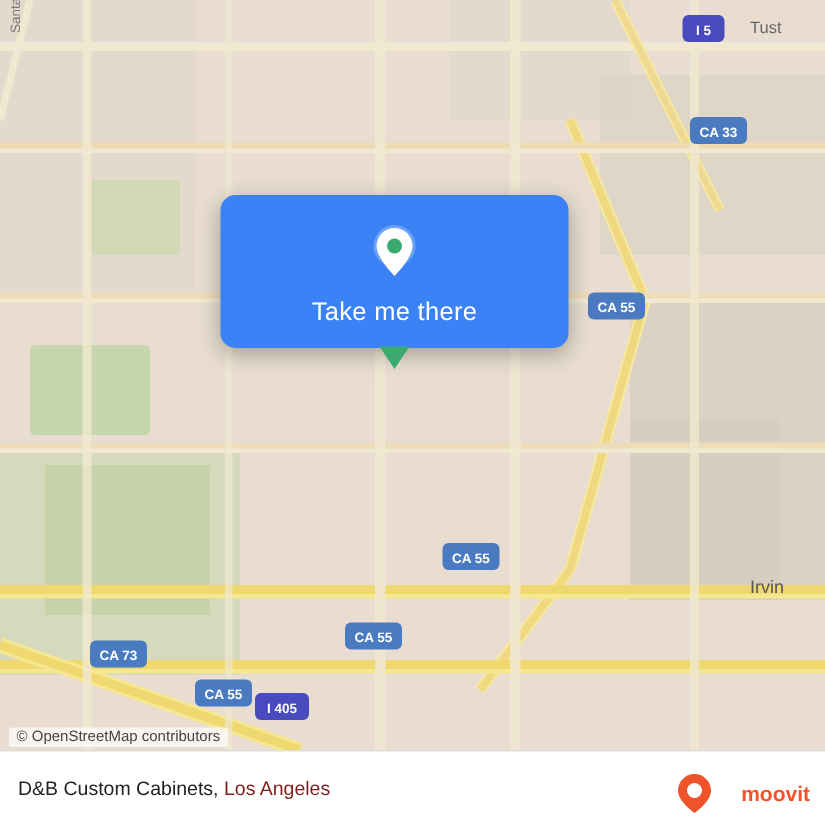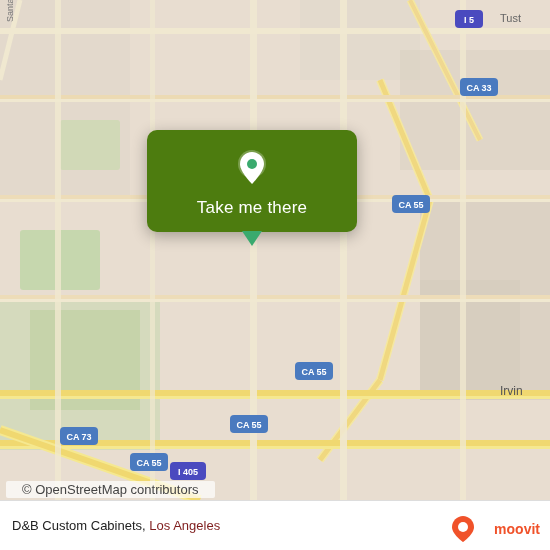--- a/index.html
+++ b/index.html
@@ -40,35 +40,35 @@
       bottom: 8px;
       display: flex;
       align-items: center;
       gap: 20px;
     }
 
     .copyright {
       position: absolute;
       bottom: 52px;
       left: 6px;
-      font-size: 13px;
+      font-size: 10px;
       color: #444;
       z-index: 10;
       background: rgba(255,255,255,0.7);
-      padding: 1px 16px;
+      padding: 1px 5px;
       border-radius: 2px;
     }
 
     
     #popup-card {
       position: absolute;
       top: 130px;
       left: 147px;
-      width: 210px;
-      background: #4d7c0f;
+      width: 232px;
+      background: #3b82f6;
       border-radius: 10px;
       display: flex;
       flex-direction: column;
       align-items: center;
       padding: 16px 20px 14px;
       z-index: 20;
       box-shadow: 0 4px 15px rgba(0,0,0,0.3);
     }
 
     #popup-card::after {

